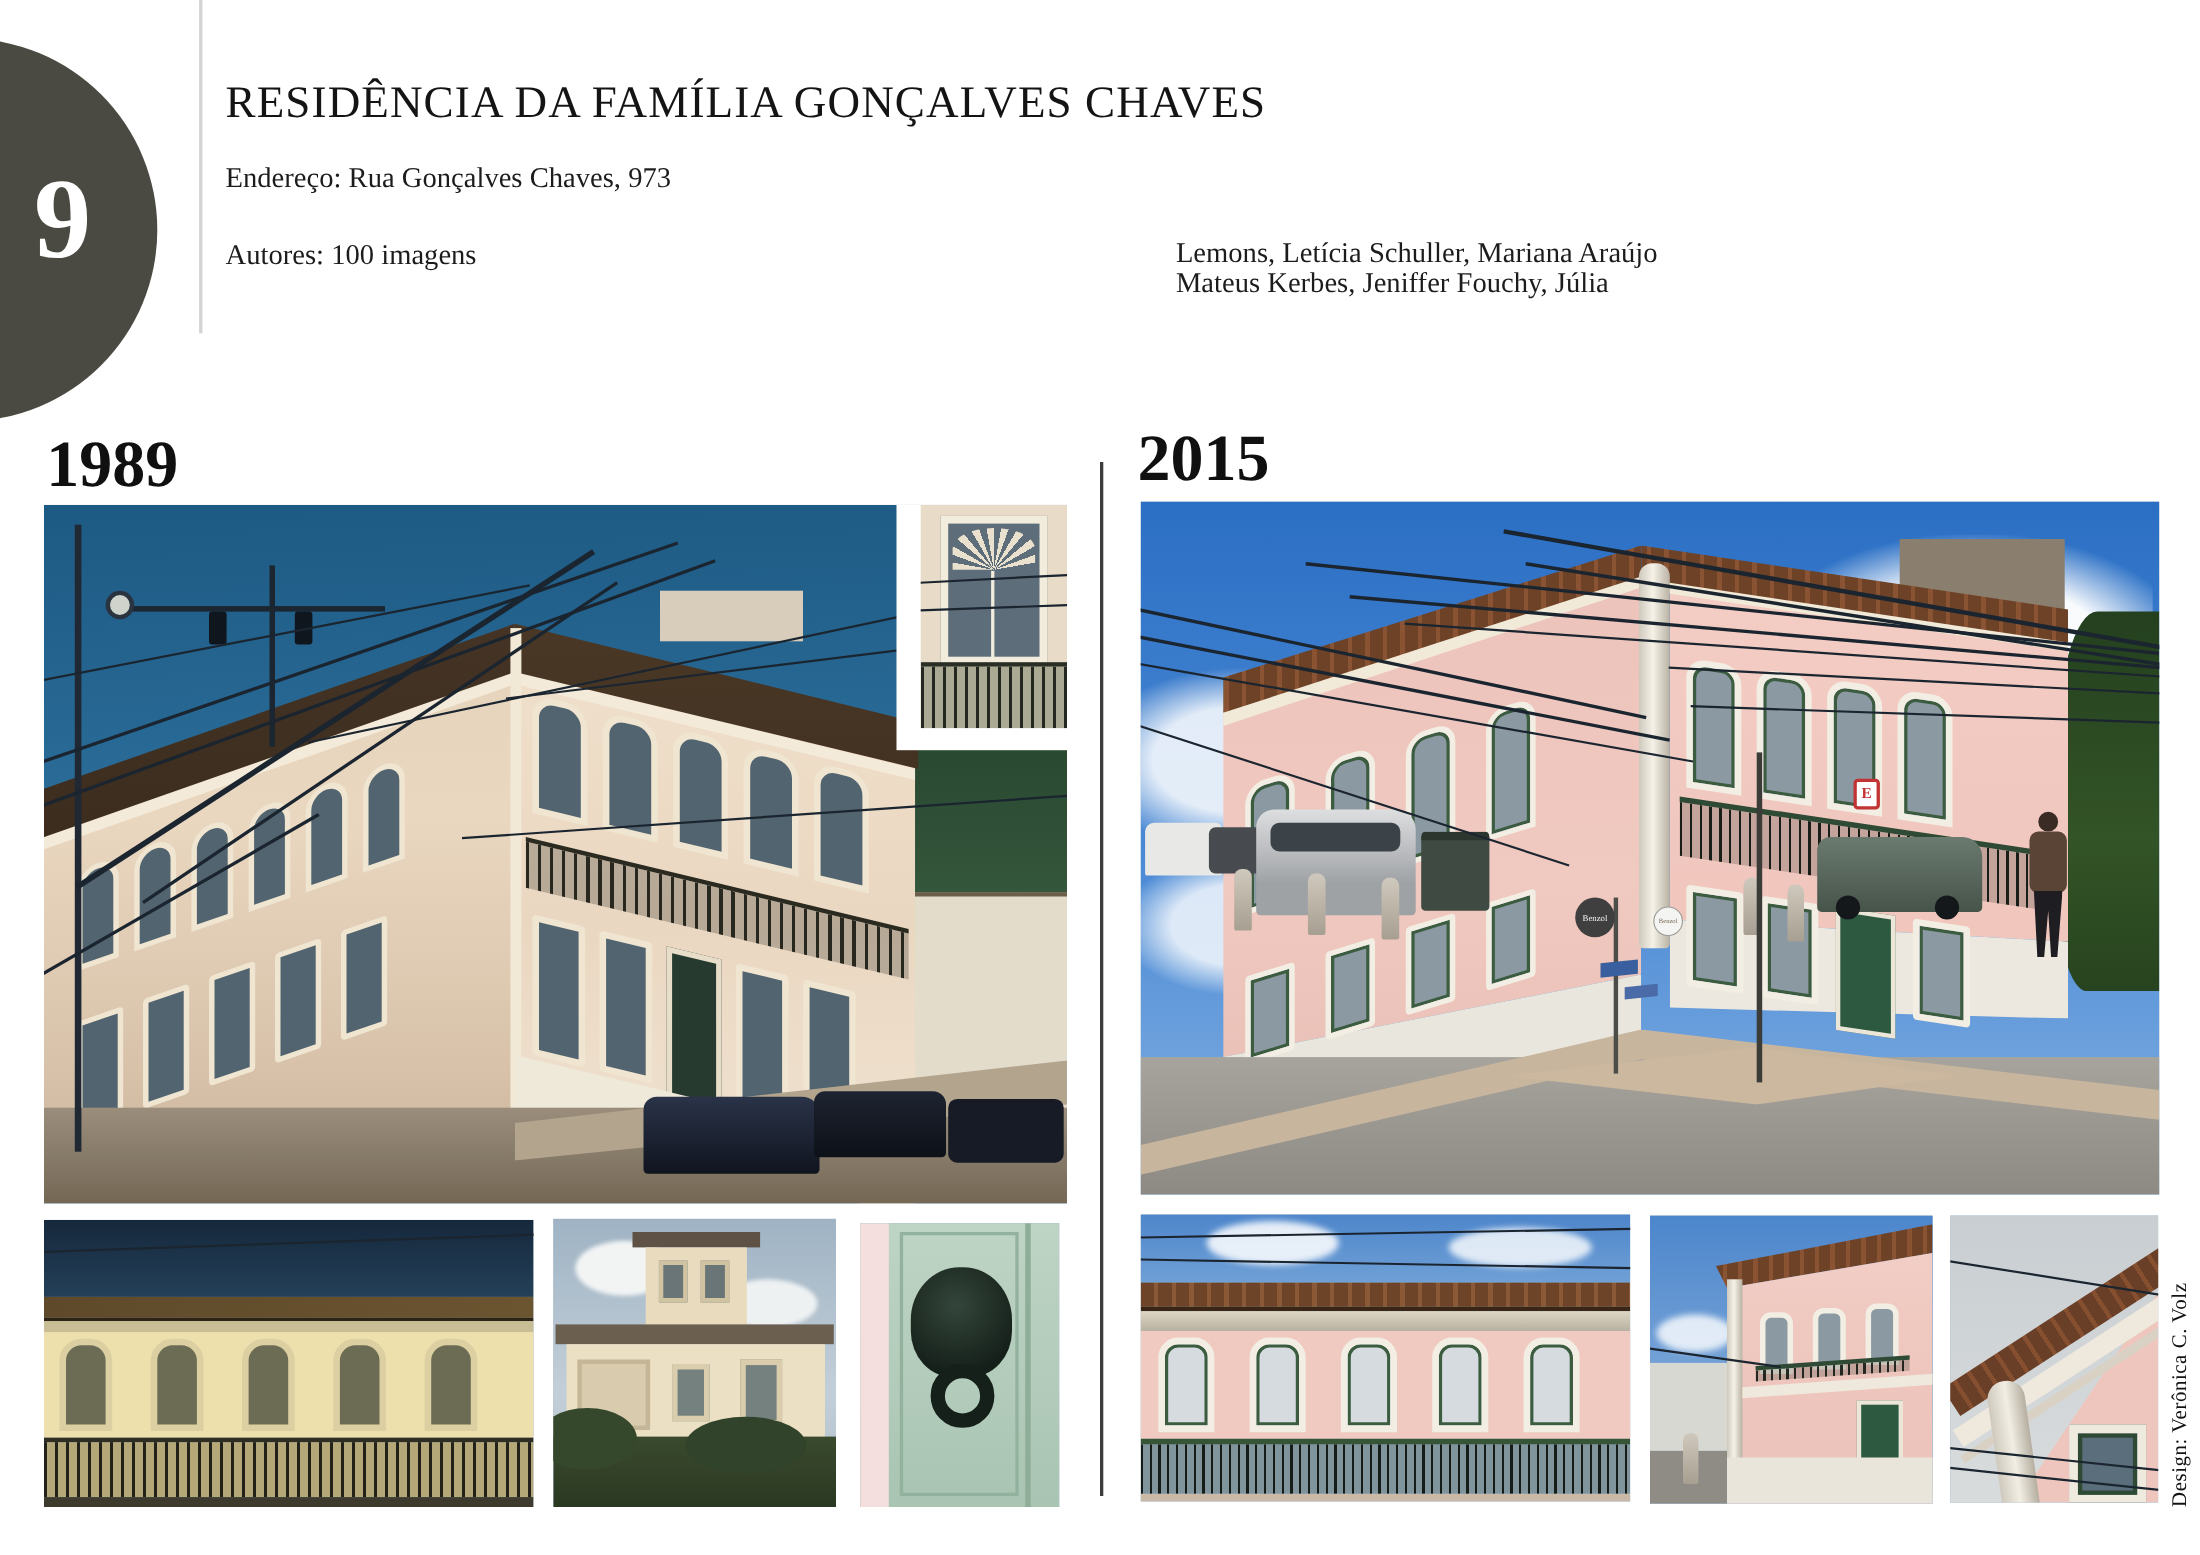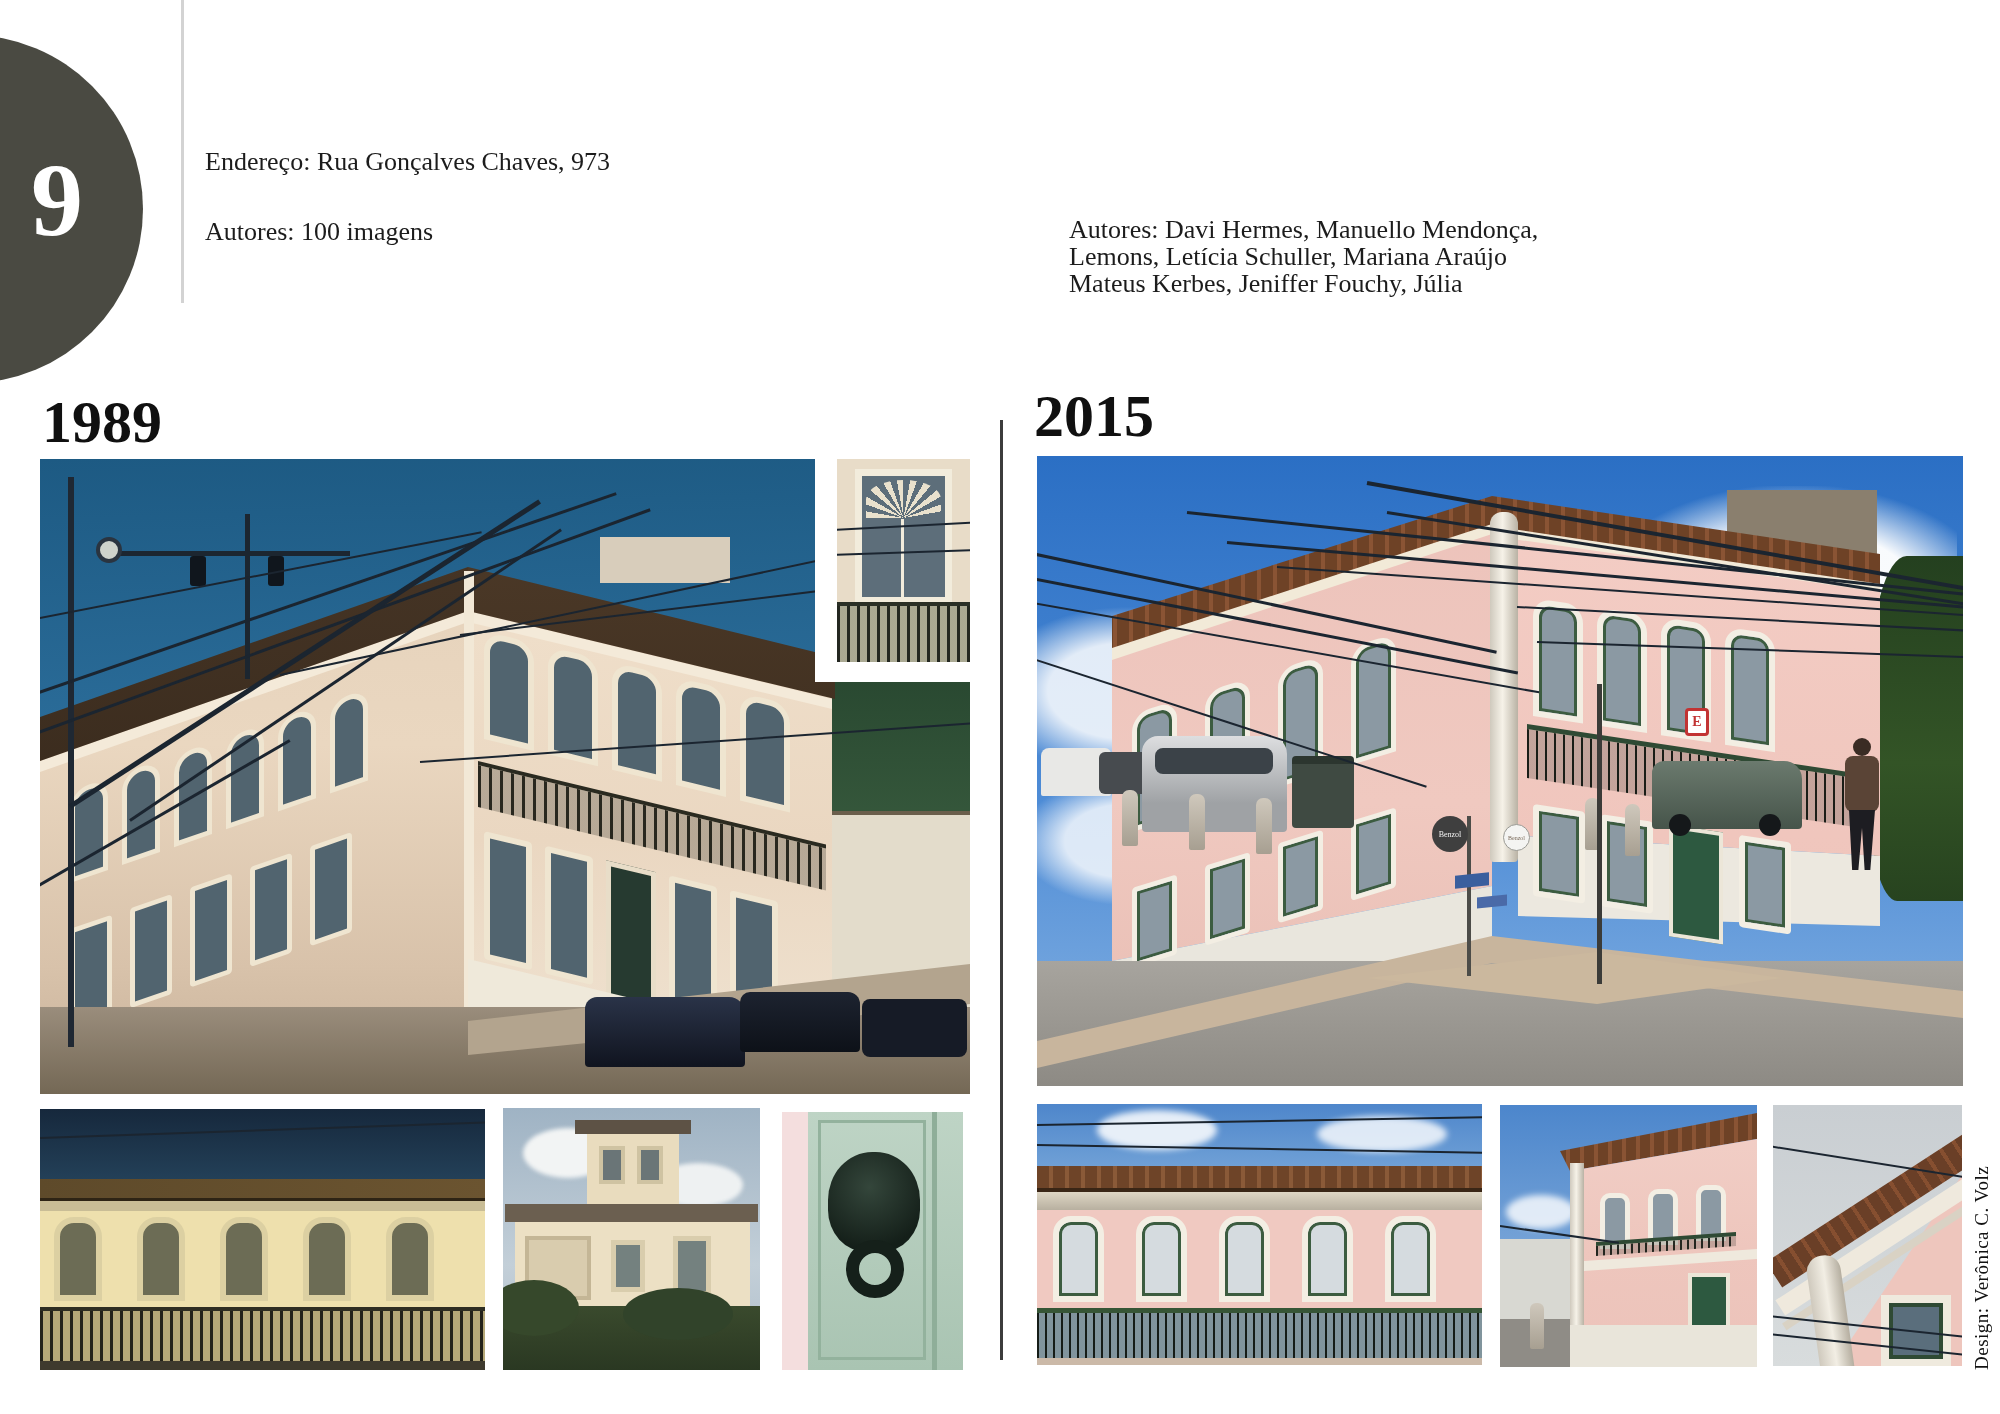--- a/index.html
+++ b/index.html
@@ -59,24 +59,24 @@
                  justify-content:center; text-align:center; }
 </style>
 </head>
 <body>
 
 <div class="page">
 
   <div class="badge-circle"></div>
   <div class="badge-number">9</div>
   <div class="header-rule"></div>
+  <div class="page-title">RESIDÊNCIA DA FAMÍLIA GONÇALVES CHAVES</div>
   <div class="addr-line">Endereço: Rua Gonçalves Chaves, 973</div>
   <div class="imgs-line">Autores: 100 imagens</div>
   <div class="authors-block">
-    <div>Autores: Davi Hermes, Manuello Mendonça,</div>
     <div>Lemons, Letícia Schuller, Mariana Araújo</div>
     <div>Mateus Kerbes, Jeniffer Fouchy, Júlia</div>
   </div>
 
   <div class="year-label year-1998">1989</div>
   <div class="year-label year-2023">2015</div>
   <div class="section-divider"></div>
 
   <div class="ph" style="left:40px;top:459px;width:930px;height:635px;">
     <div class="abs" style="inset:0;background:linear-gradient(178deg,#1d5a83,#2f72a0 55%,#3f7fa9);"></div>

